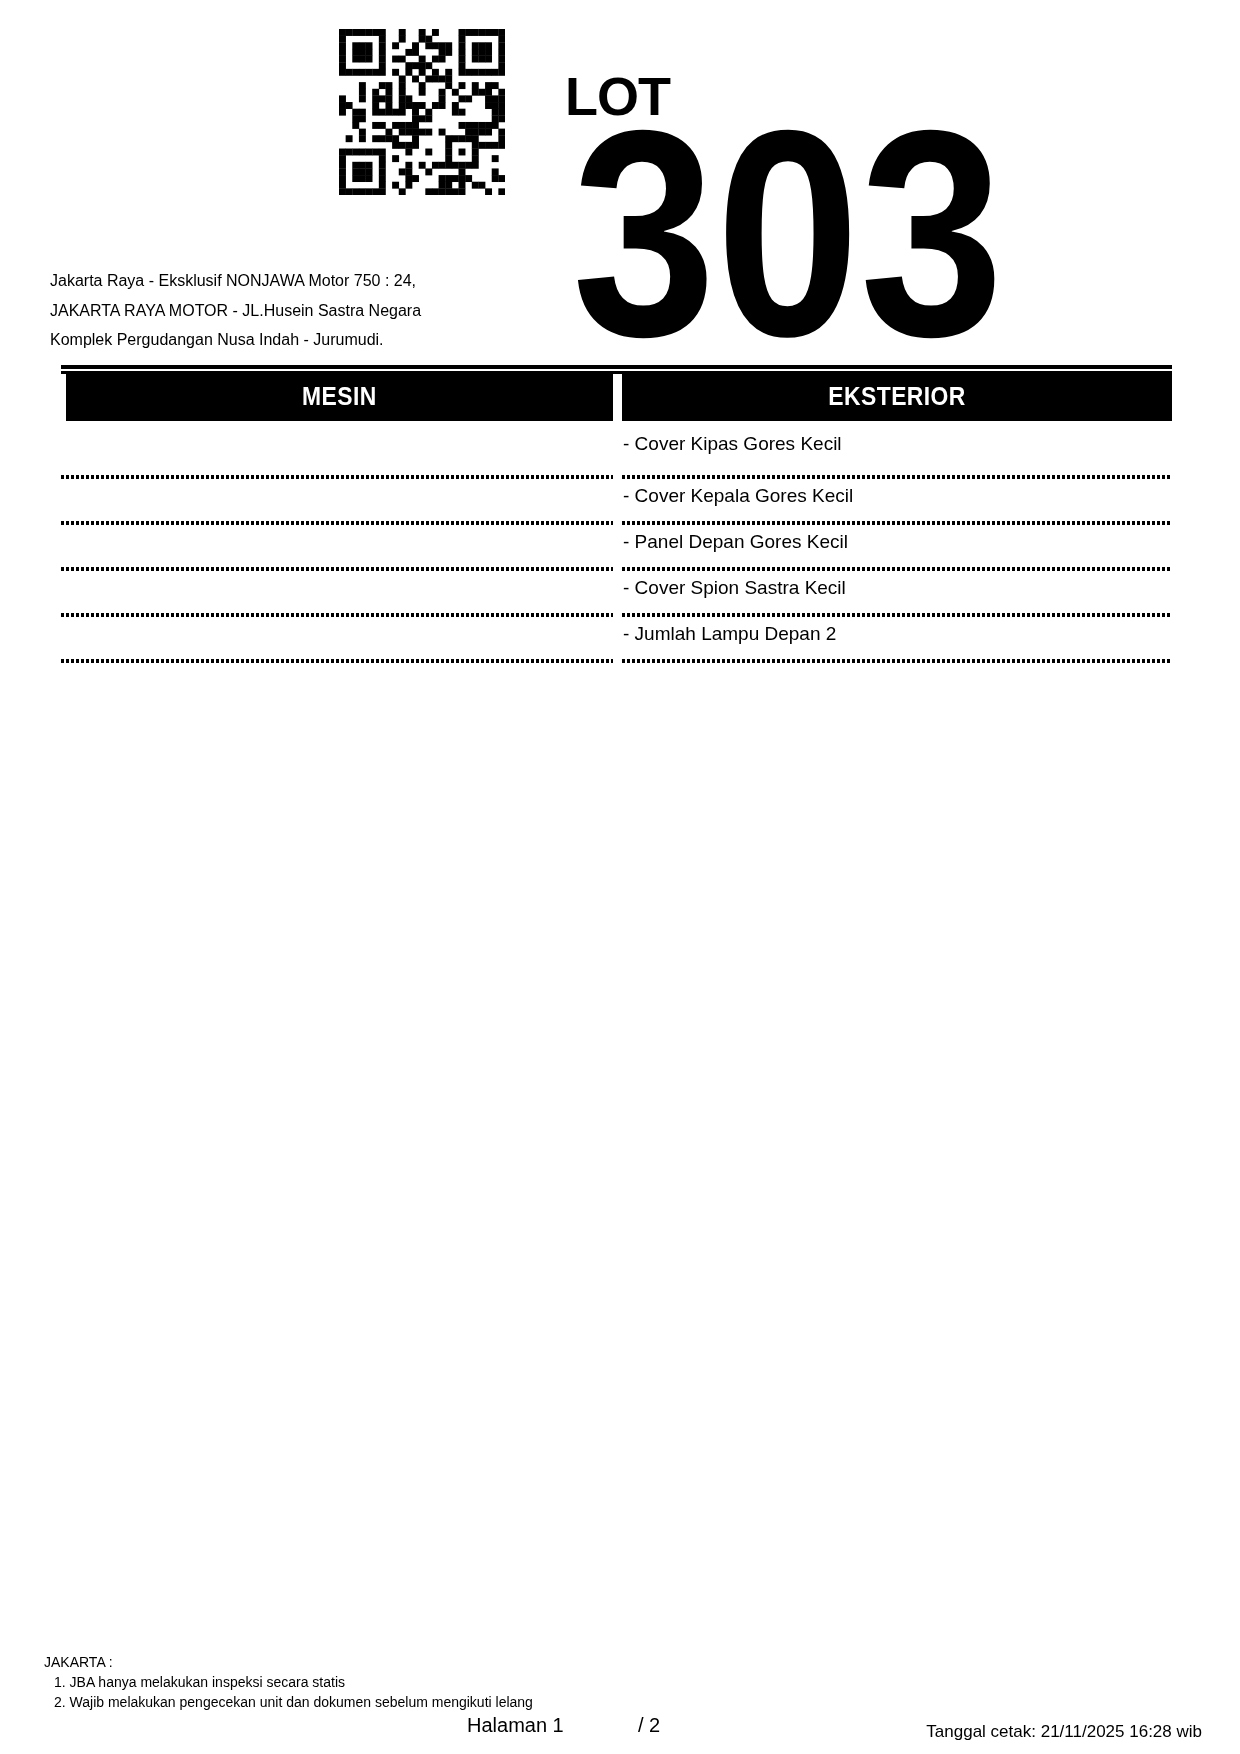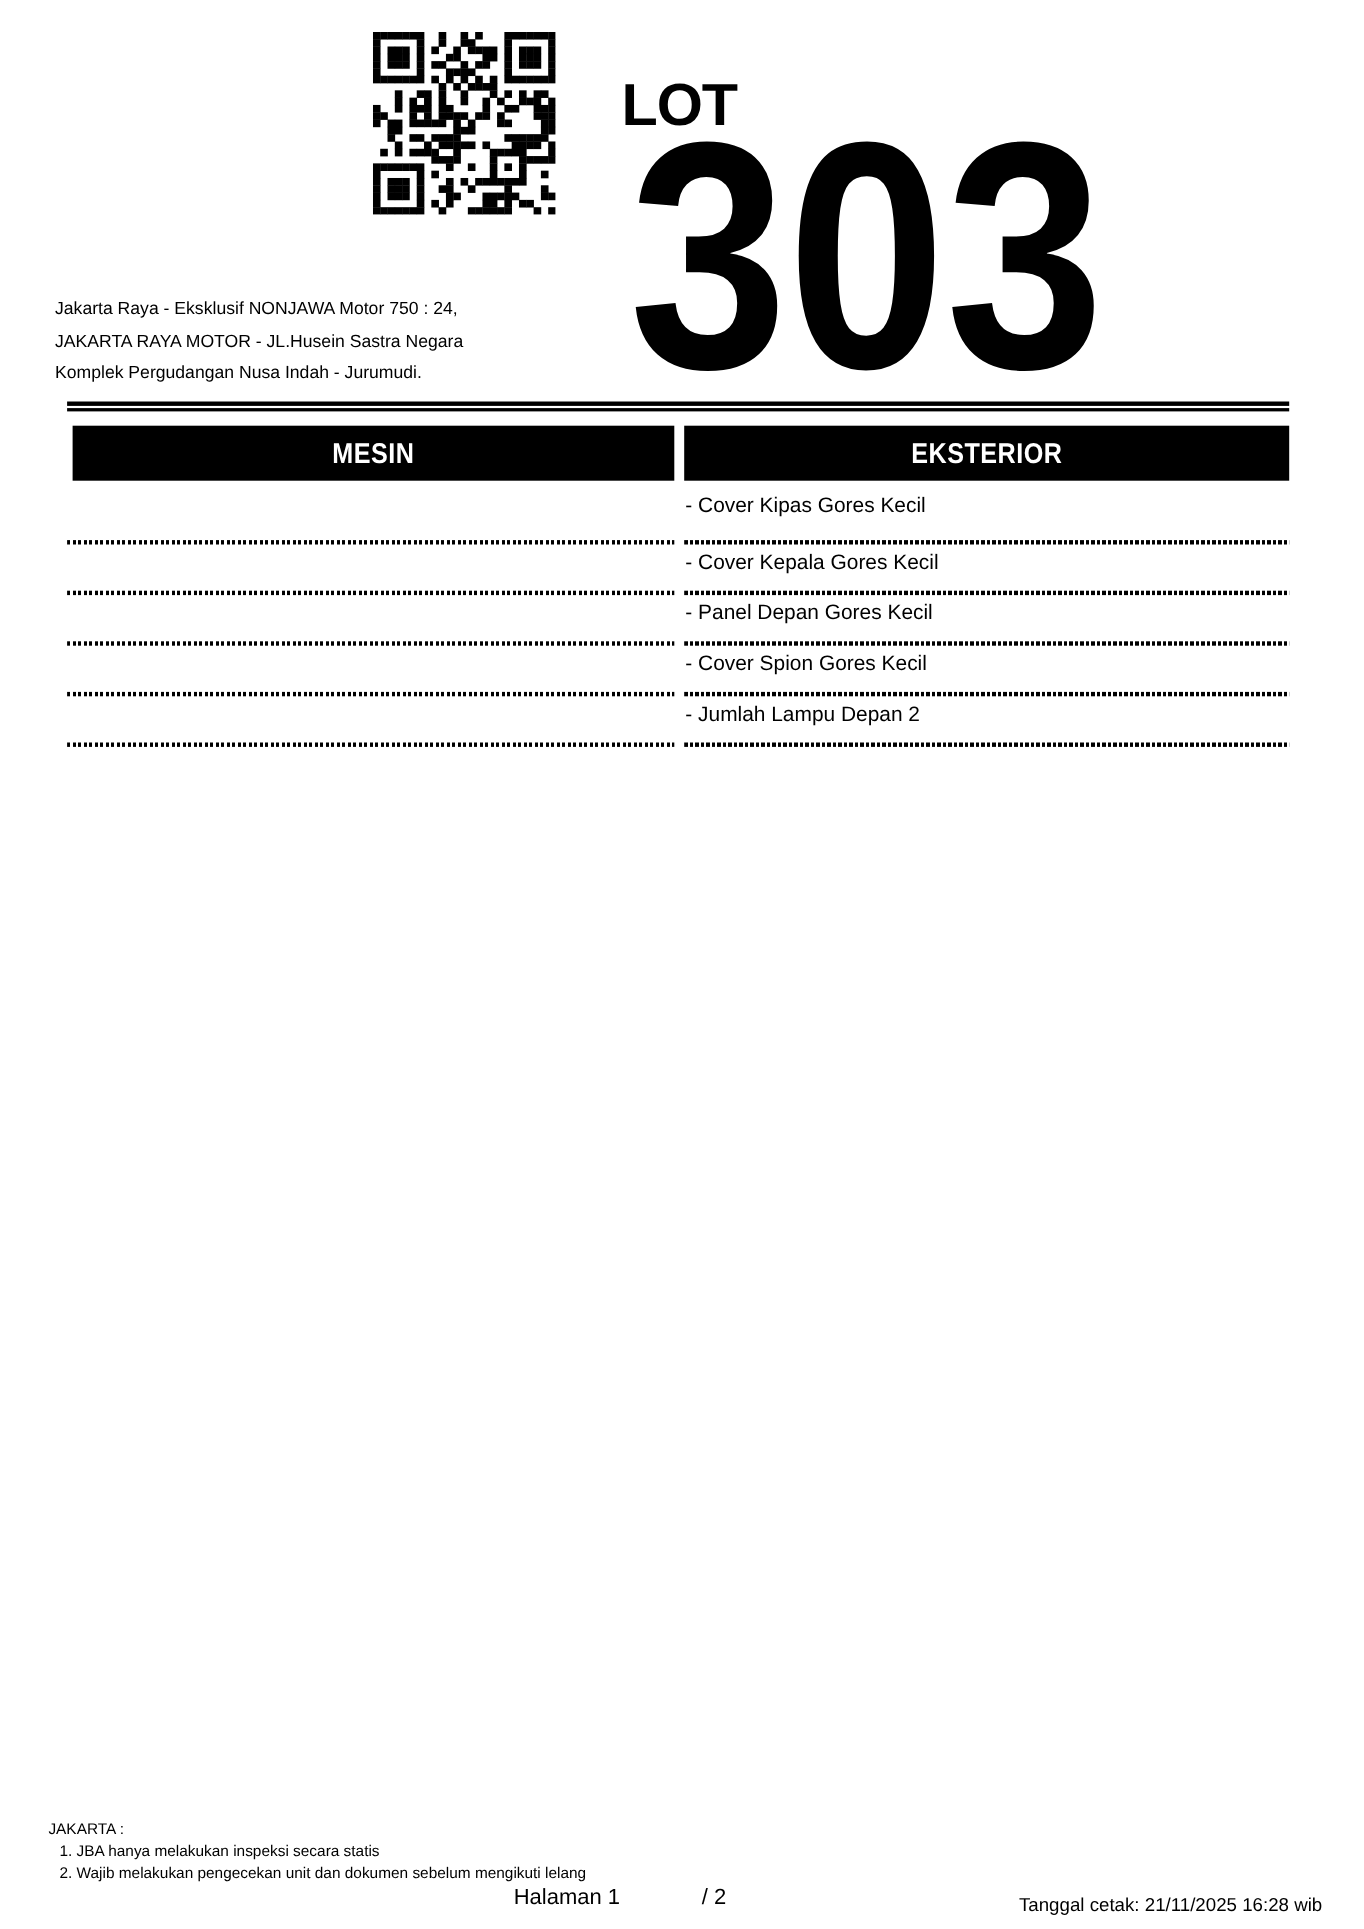--- a/index.html
+++ b/index.html
@@ -19,21 +19,21 @@
     font-weight:bold;white-space:nowrap;transform:scaleX(.88);transform-origin:left top;
   }
   
   .address{position:absolute;left:50px;top:266px;width:470px;font-size:16px;line-height:29.5px;}
   
   .double-rule{
     position:absolute;left:61px;top:365px;width:1111px;height:2px;
     border-top:4px solid #000;border-bottom:3px solid #000;
   }
   
-  .columns{position:absolute;left:61px;top:387px;width:1111px;display:flex;gap:9px;}
+  .columns{position:absolute;left:61px;top:371px;width:1111px;display:flex;gap:9px;}
   .col{width:552px;}
   .col.right{width:550px;}
   .colbar{
     height:50px;background:#000;color:#fff;display:flex;align-items:center;justify-content:center;
   }
   .col.left .colbar{margin-left:5px;}
   .colbar span{
     font-size:26px;font-weight:bold;letter-spacing:.5px;
     transform:scaleX(.88);transform-origin:center;white-space:nowrap;
   }
@@ -407,21 +407,21 @@
           <div class="row first">
             <span class="item-text">- Cover Kipas Gores Kecil</span>
           </div>
           <div class="row">
             <span class="item-text">- Cover Kepala Gores Kecil</span>
           </div>
           <div class="row">
             <span class="item-text">- Panel Depan Gores Kecil</span>
           </div>
           <div class="row">
-            <span class="item-text">- Cover Spion Gores Kecil</span>
+            <span class="item-text">- Cover Spion Sastra Kecil</span>
           </div>
           <div class="row">
             <span class="item-text">- Jumlah Lampu Depan 2</span>
           </div>
         </div>
     </div>
   </div>
 
   <div class="notes">
     <div class="notes-title">JAKARTA :</div>

